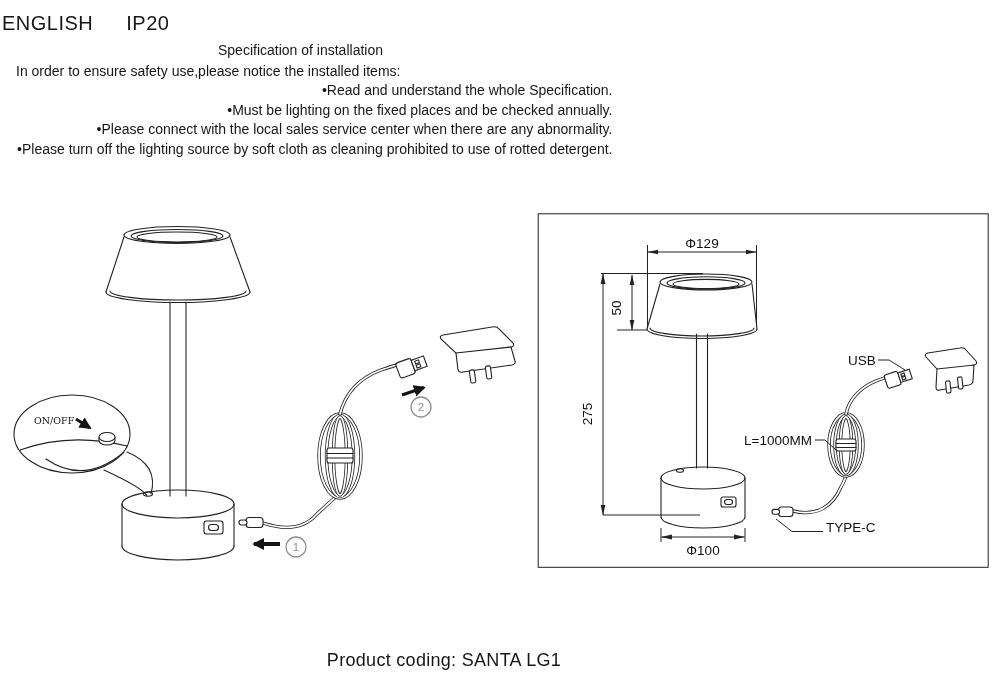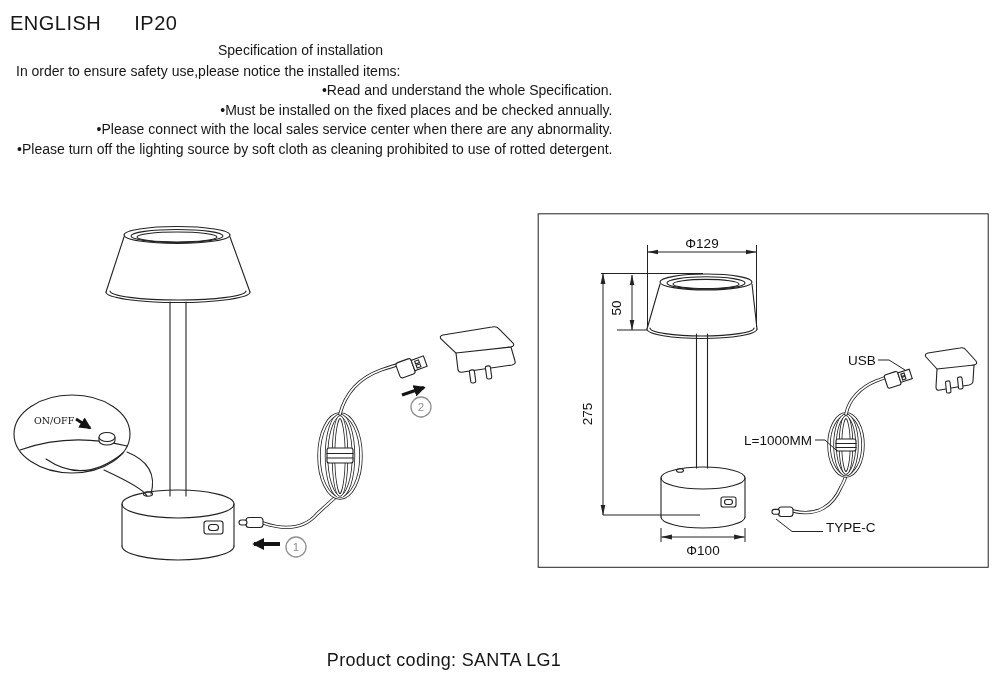--- a/index.html
+++ b/index.html
@@ -1,20 +1,20 @@
 <!DOCTYPE html>
 <html><head>
 <meta charset="utf-8">
 <style>
   html,body{margin:0;padding:0;}
   body{
     width:1000px;height:690px;position:relative;background:#ffffff;
     font-family:"Liberation Sans",sans-serif;color:#161616;overflow:hidden;
   }
-  .hdr{position:absolute;top:12px;left:10px;font-size:20px;letter-spacing:.5px;text-align:right;}
+  .hdr{position:absolute;top:12px;left:2px;font-size:20px;letter-spacing:.5px;text-align:right;}
   .hdr .ip{margin-left:33px;}
   .spec-title{position:absolute;top:42px;left:218px;font-size:14px;}
   .intro{position:absolute;top:63px;left:16px;font-size:14px;}
   .items{position:absolute;top:81px;left:10px;font-size:14px;line-height:19.5px;text-align:right;}
   .item{white-space:nowrap;}
   .item .bullet{display:inline-block;width:12px;}
   .fig{position:absolute;}
   #fig-left{left:0;top:205px;}
   #fig-right{left:537px;top:212px;}
   .footer{position:absolute;top:650px;left:0;width:888px;text-align:center;font-size:18px;letter-spacing:.3px;}
@@ -36,21 +36,21 @@
 
 <div class="hdr">
   <span>ENGLISH</span><span class="ip">IP20</span>
 </div>
 
 <div class="spec-title">Specification of installation</div>
 <div class="intro">In order to ensure safety use,please notice the installed items:</div>
 
 <div class="items">
   <div class="item"><span class="bullet">•</span><span>Read and understand the whole Specification.</span></div>
-  <div class="item"><span class="bullet">•</span><span>Must be installed on the fixed places and be checked annually.</span></div>
+  <div class="item"><span class="bullet">•</span><span>Must be lighting on the fixed places and be checked annually.</span></div>
   <div class="item"><span class="bullet">•</span><span>Please connect with the local sales service center when there are any abnormality.</span></div>
   <div class="item"><span class="bullet">•</span><span>Please turn off the lighting source by soft cloth as cleaning prohibited to use of rotted detergent.</span></div>
 </div>
 
 <svg id="fig-left" class="fig" width="530" height="370" viewBox="0 0 530 370">
   <defs>
     <marker id="ba-l" viewBox="0 0 10 10" refX="8.5" refY="5" markerWidth="12" markerHeight="12" orient="auto" markerUnits="userSpaceOnUse">
       <path d="M0,0 L10,5 L0,10 Z" fill="#141414"></path>
     </marker>
   </defs>

